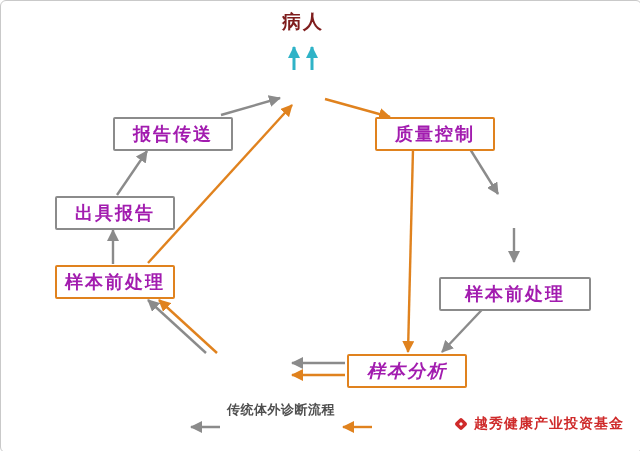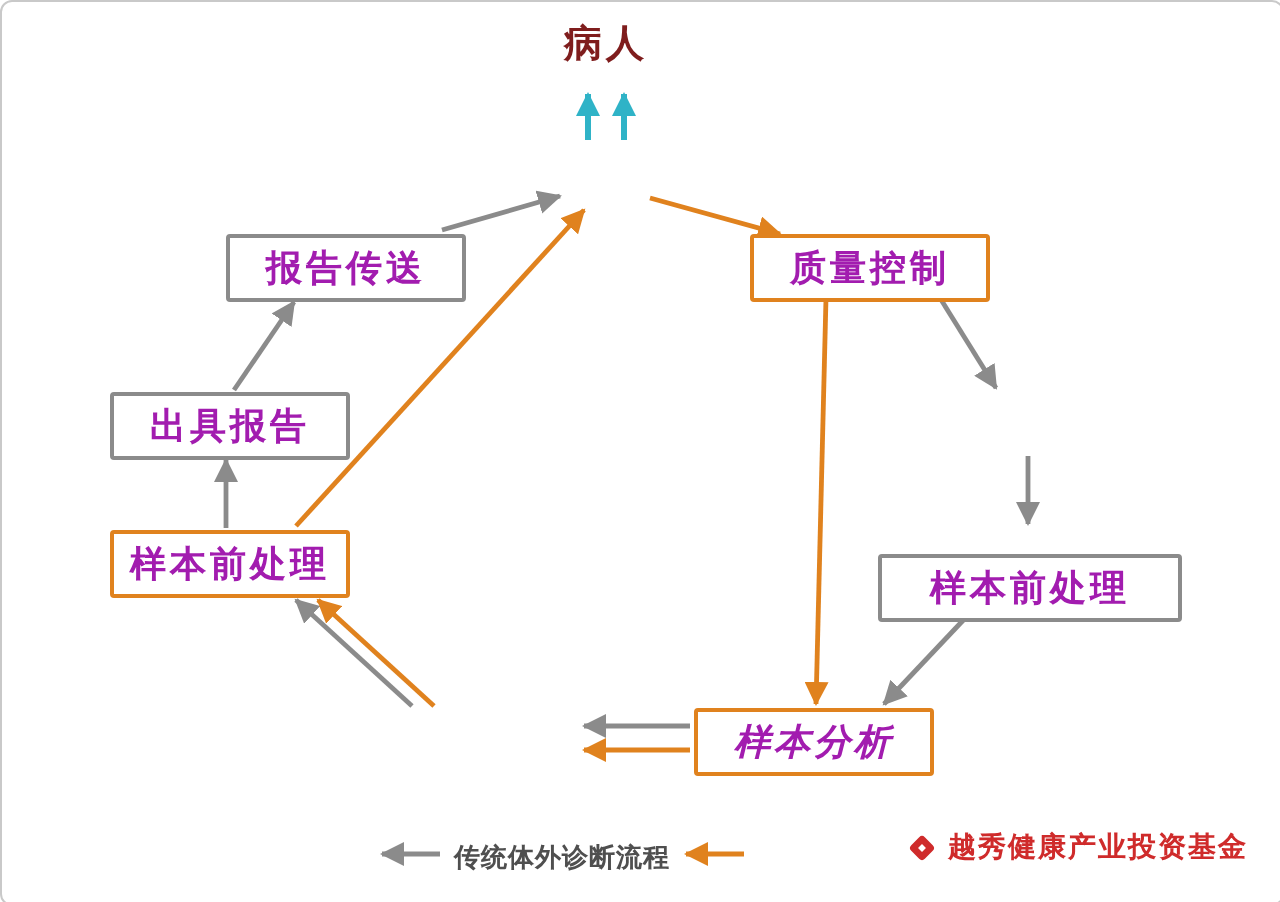--- a/index.html
+++ b/index.html
@@ -76,21 +76,21 @@
 
   <div class="person" style="left:257px; top:8px;">病人</div>
 
   <div class="node" style="left:112px; top:116px; width:116px; height:30px;">报告传送</div>
   <div class="node orange" style="left:374px; top:116px; width:116px; height:30px;">质量控制</div>
   <div class="node" style="left:54px;  top:195px; width:116px; height:30px;">出具报告</div>
   <div class="node orange" style="left:54px;  top:264px; width:116px; height:30px;">样本前处理</div>
   <div class="node" style="left:438px; top:276px; width:148px; height:30px;">样本前处理</div>
   <div class="node orange" style="left:346px; top:353px; width:116px; height:30px;font-style:italic;">样本分析</div>
 
-  <div class="legend-text" style="left:226px; top:419px;">传统体外诊断流程</div>
+  <div class="legend-text" style="left:226px; top:400px;">传统体外诊断流程</div>
 
   <div class="brand" style="left:452px; top:414px;">
     <svg width="16" height="16" viewBox="0 0 16 16">
       <rect x="3.2" y="3.2" width="9.6" height="9.6" rx="2" transform="rotate(45 8 8)" fill="#cf2b2b"></rect>
       <rect x="6.6" y="6.6" width="2.8" height="2.8" transform="rotate(45 8 8)" fill="#ffffff"></rect>
     </svg>
     <span class="brand-name">越秀健康产业投资基金</span>
   </div>
 
 </div>

